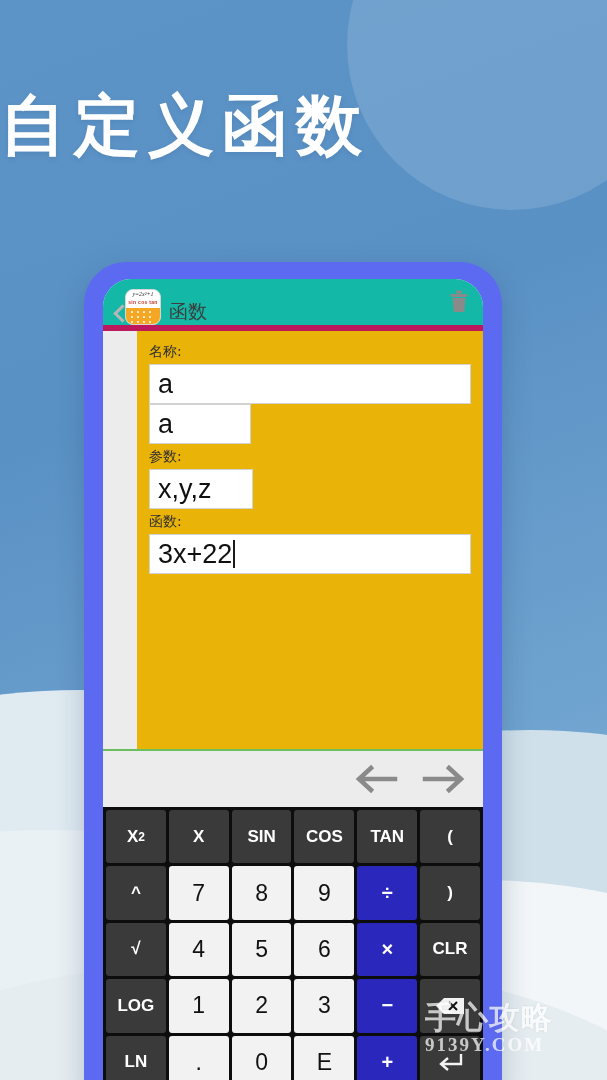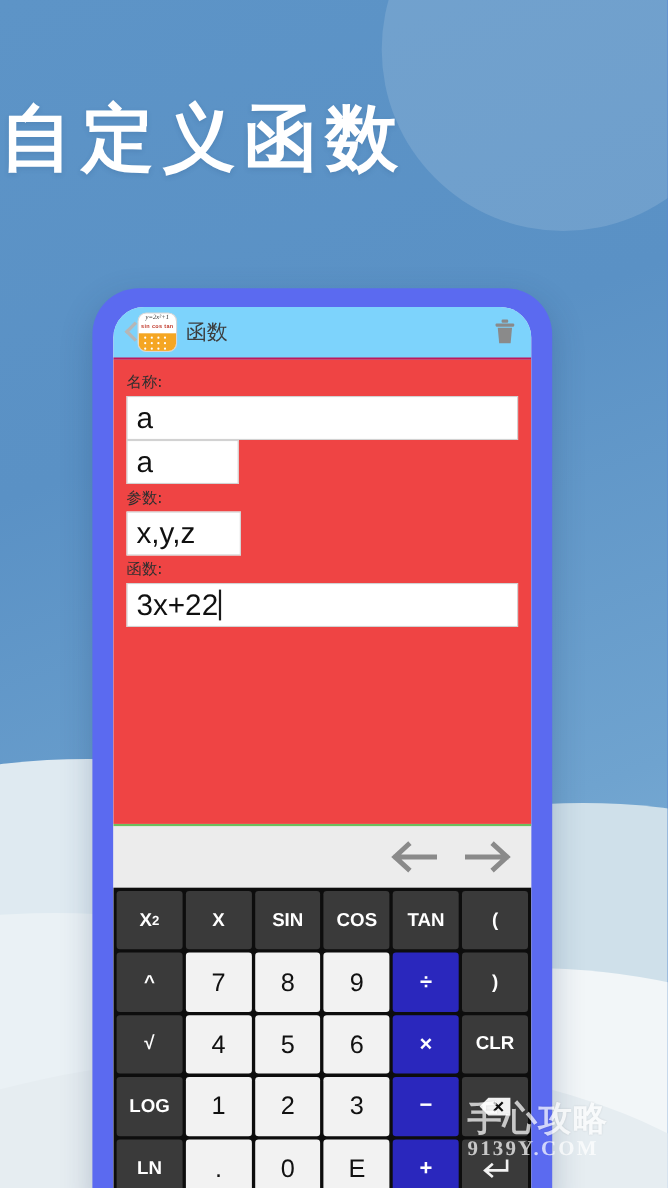--- a/index.html
+++ b/index.html
@@ -29,39 +29,39 @@
 
   
   .phone{position:absolute;left:84px;top:262px;width:418px;height:830px;
     background:#5b6af0;border-radius:42px 42px 0 0;
     box-shadow:0 10px 28px rgba(30,60,100,.25);}
   .screen{position:absolute;left:19px;top:17px;width:380px;height:813px;
     background:#ececec;border-radius:28px 28px 0 0;overflow:hidden;
     display:flex;flex-direction:column;}
 
   
-  .appbar{height:46px;flex:0 0 46px;background:#7dd3fc;position:relative;
-    display:flex;align-items:center;padding:0 10px;
-    border-bottom:2px solid #be185d;}
+  .appbar{height:46px;flex:0 0 46px;background:#14b8a6;position:relative;
+    display:flex;align-items:flex-end;padding:0 10px;
+    border-bottom:6px solid #be185d;}
   .back-chevron{width:14px;height:22px;position:relative;flex:0 0 14px;margin-right:-2px;}
   .back-chevron::before{content:"";position:absolute;left:3px;top:4px;width:10px;height:10px;
     border-left:3px solid #b6b6b6;border-bottom:3px solid #b6b6b6;transform:rotate(45deg);}
   .appicon{width:34px;height:34px;border-radius:8px;background:#fff;
     border:1px solid #d6d6d6;flex:0 0 34px;margin-right:8px;position:relative;overflow:hidden;}
   .appicon .eq{position:absolute;top:1px;left:0;right:0;text-align:center;
     font-size:6px;color:#333;font-family:"Liberation Serif",serif;font-style:italic;}
   .appicon .trig{position:absolute;top:9px;left:0;right:0;text-align:center;
     font-size:5px;color:#c0392b;font-weight:700;letter-spacing:.3px;}
   .appicon .pad{position:absolute;bottom:0;left:0;right:0;height:16px;background:#f5a623;}
   .appicon .pad i{position:absolute;width:2px;height:2px;background:#fff;border-radius:1px;}
   .apptitle{font-size:19px;color:#3c3c3c;font-family:"DejaVu Sans",sans-serif;}
   .trash{position:absolute;right:14px;top:11px;width:20px;height:23px;}
 
   
-  .form{flex:1 1 auto;background:#ef4444;padding:8px 12px 0 12px;position:relative;}
+  .form{flex:1 1 auto;background:#eab308;padding:8px 12px 0 12px;position:relative;margin-left:34px;}
   .flabel{font-size:14px;color:#2f2f2f;margin:4px 0 3px;
     font-family:"DejaVu Sans",sans-serif;}
   .field{background:#fff;border:1px solid #d2d2d2;height:40px;
     display:flex;align-items:center;padding:0 8px;box-sizing:border-box;}
   .field span{font-size:27px;color:#101010;line-height:1;}
   .w-full{width:100%;}
   .w-mid{width:102px;}
   .w-par{width:104px;text-align:center;}
   .sup{font-size:16px;vertical-align:super;line-height:0;}
   .caret{display:inline-block;width:2px;height:28px;background:#1a1a1a;

